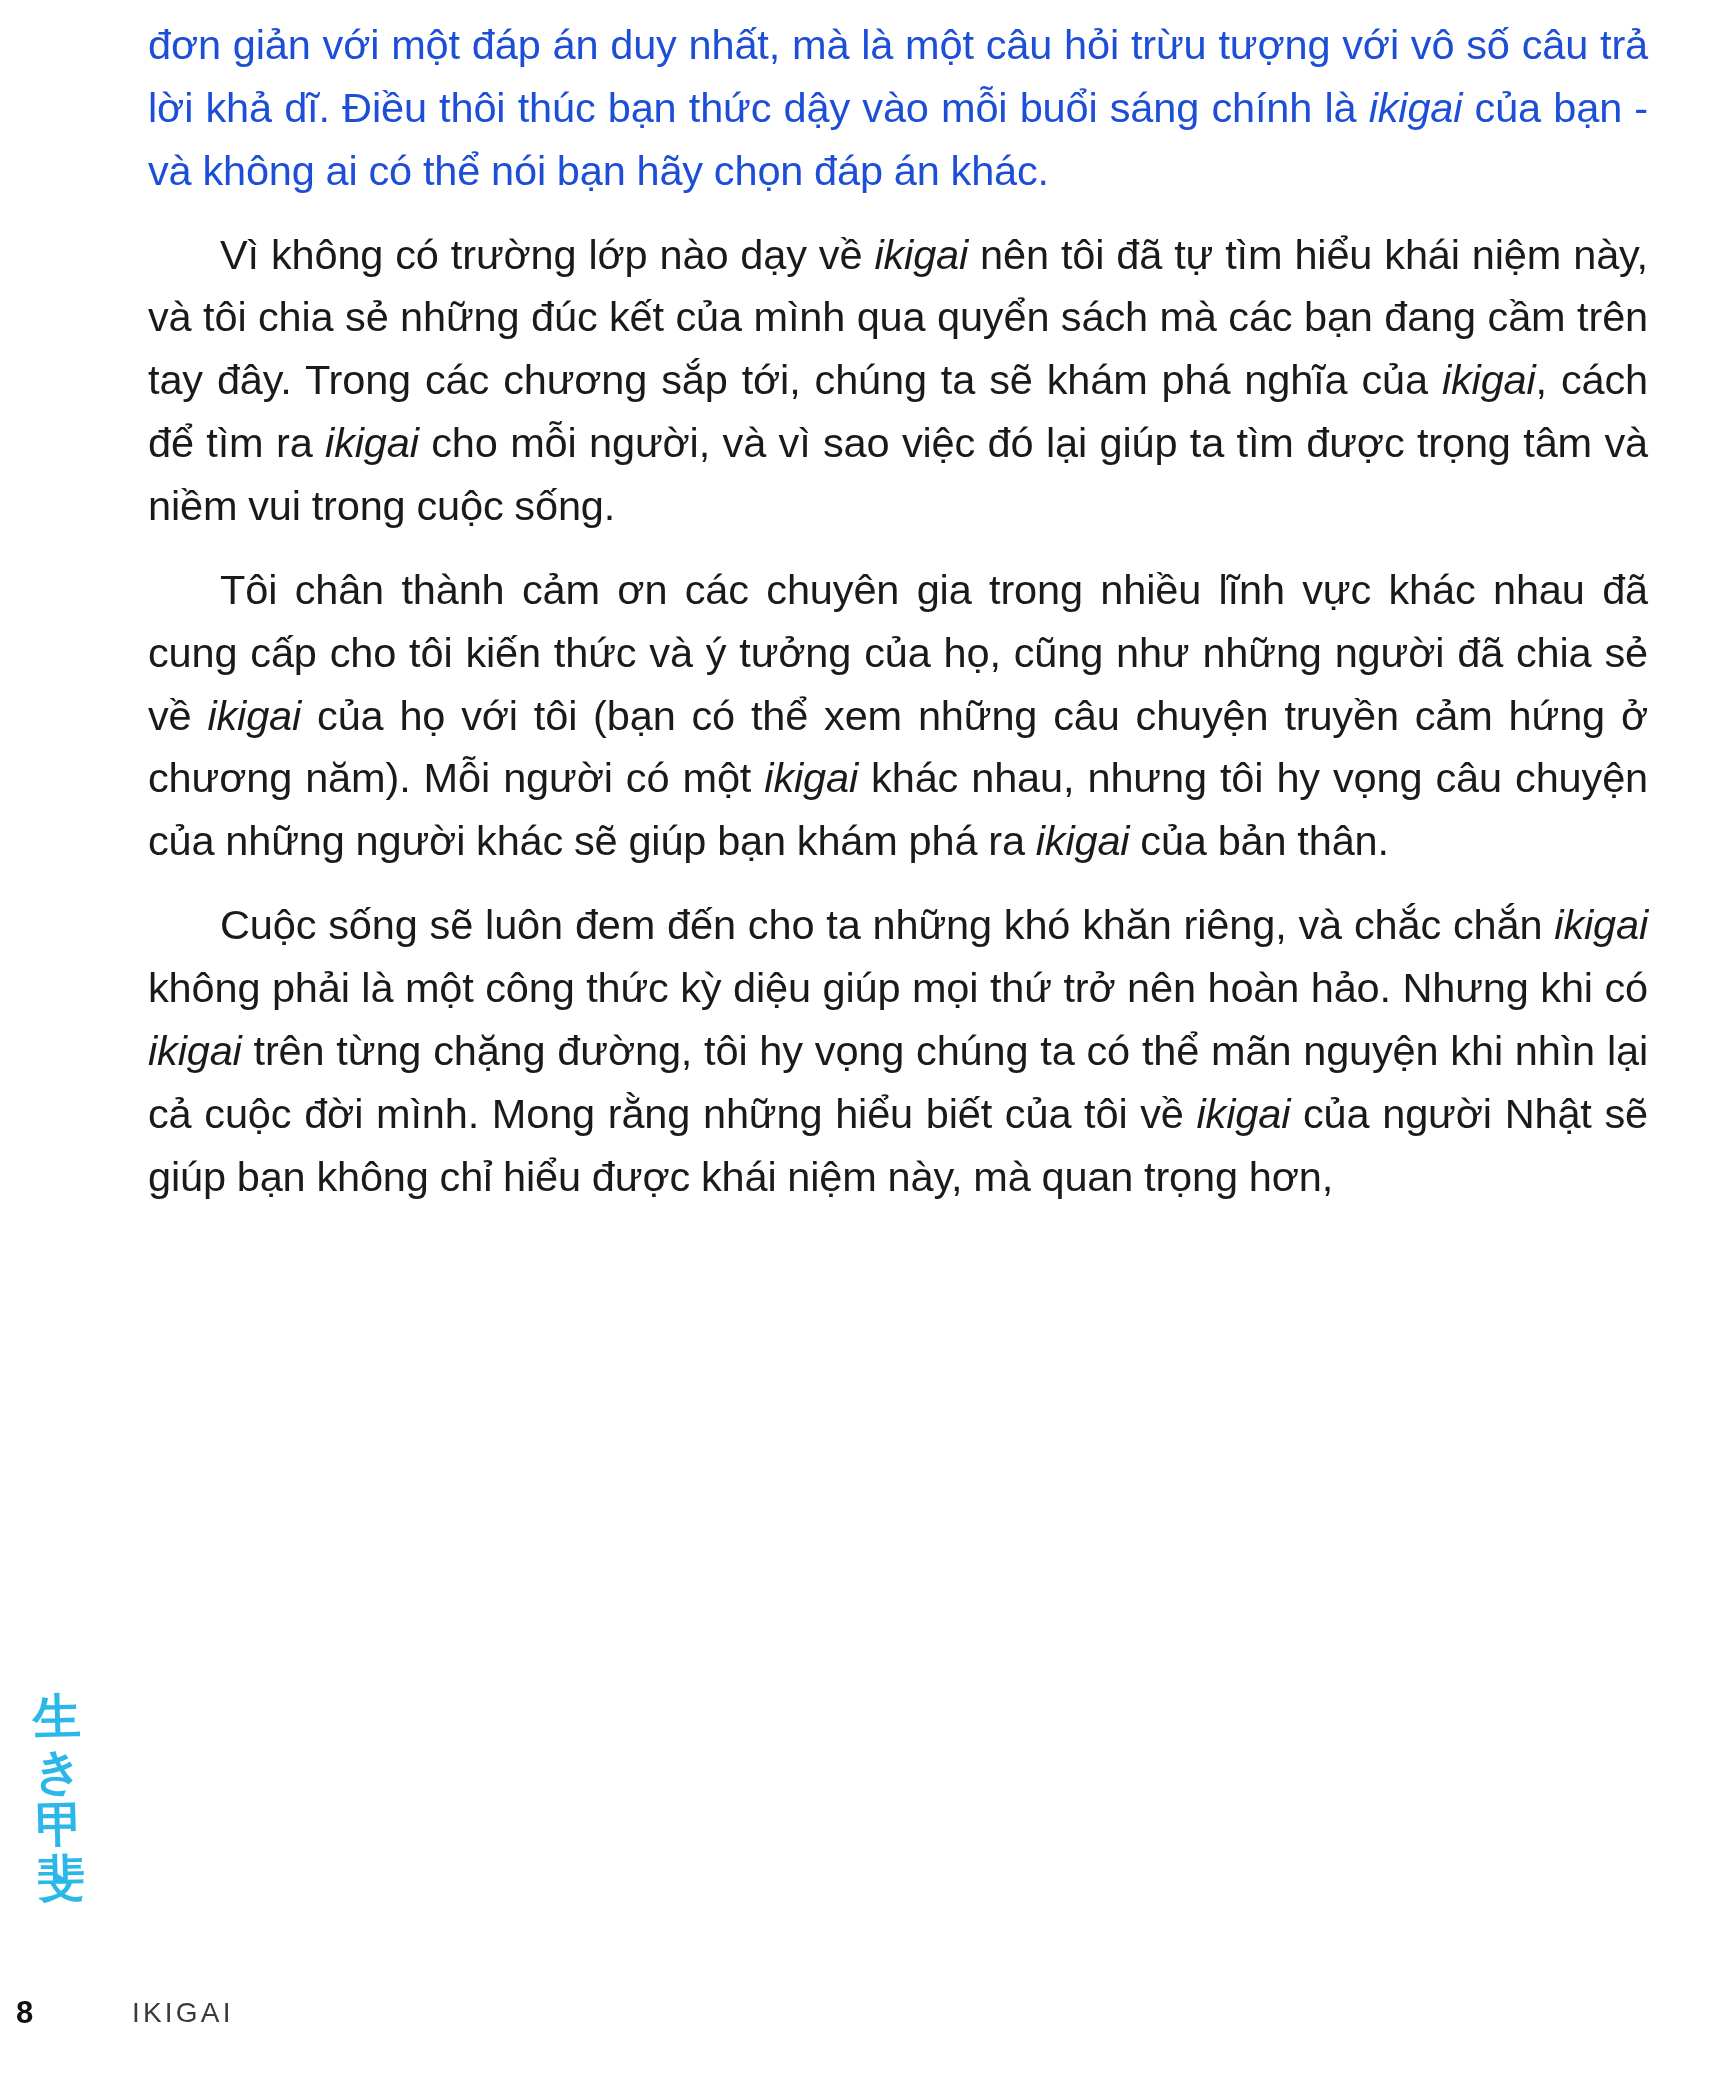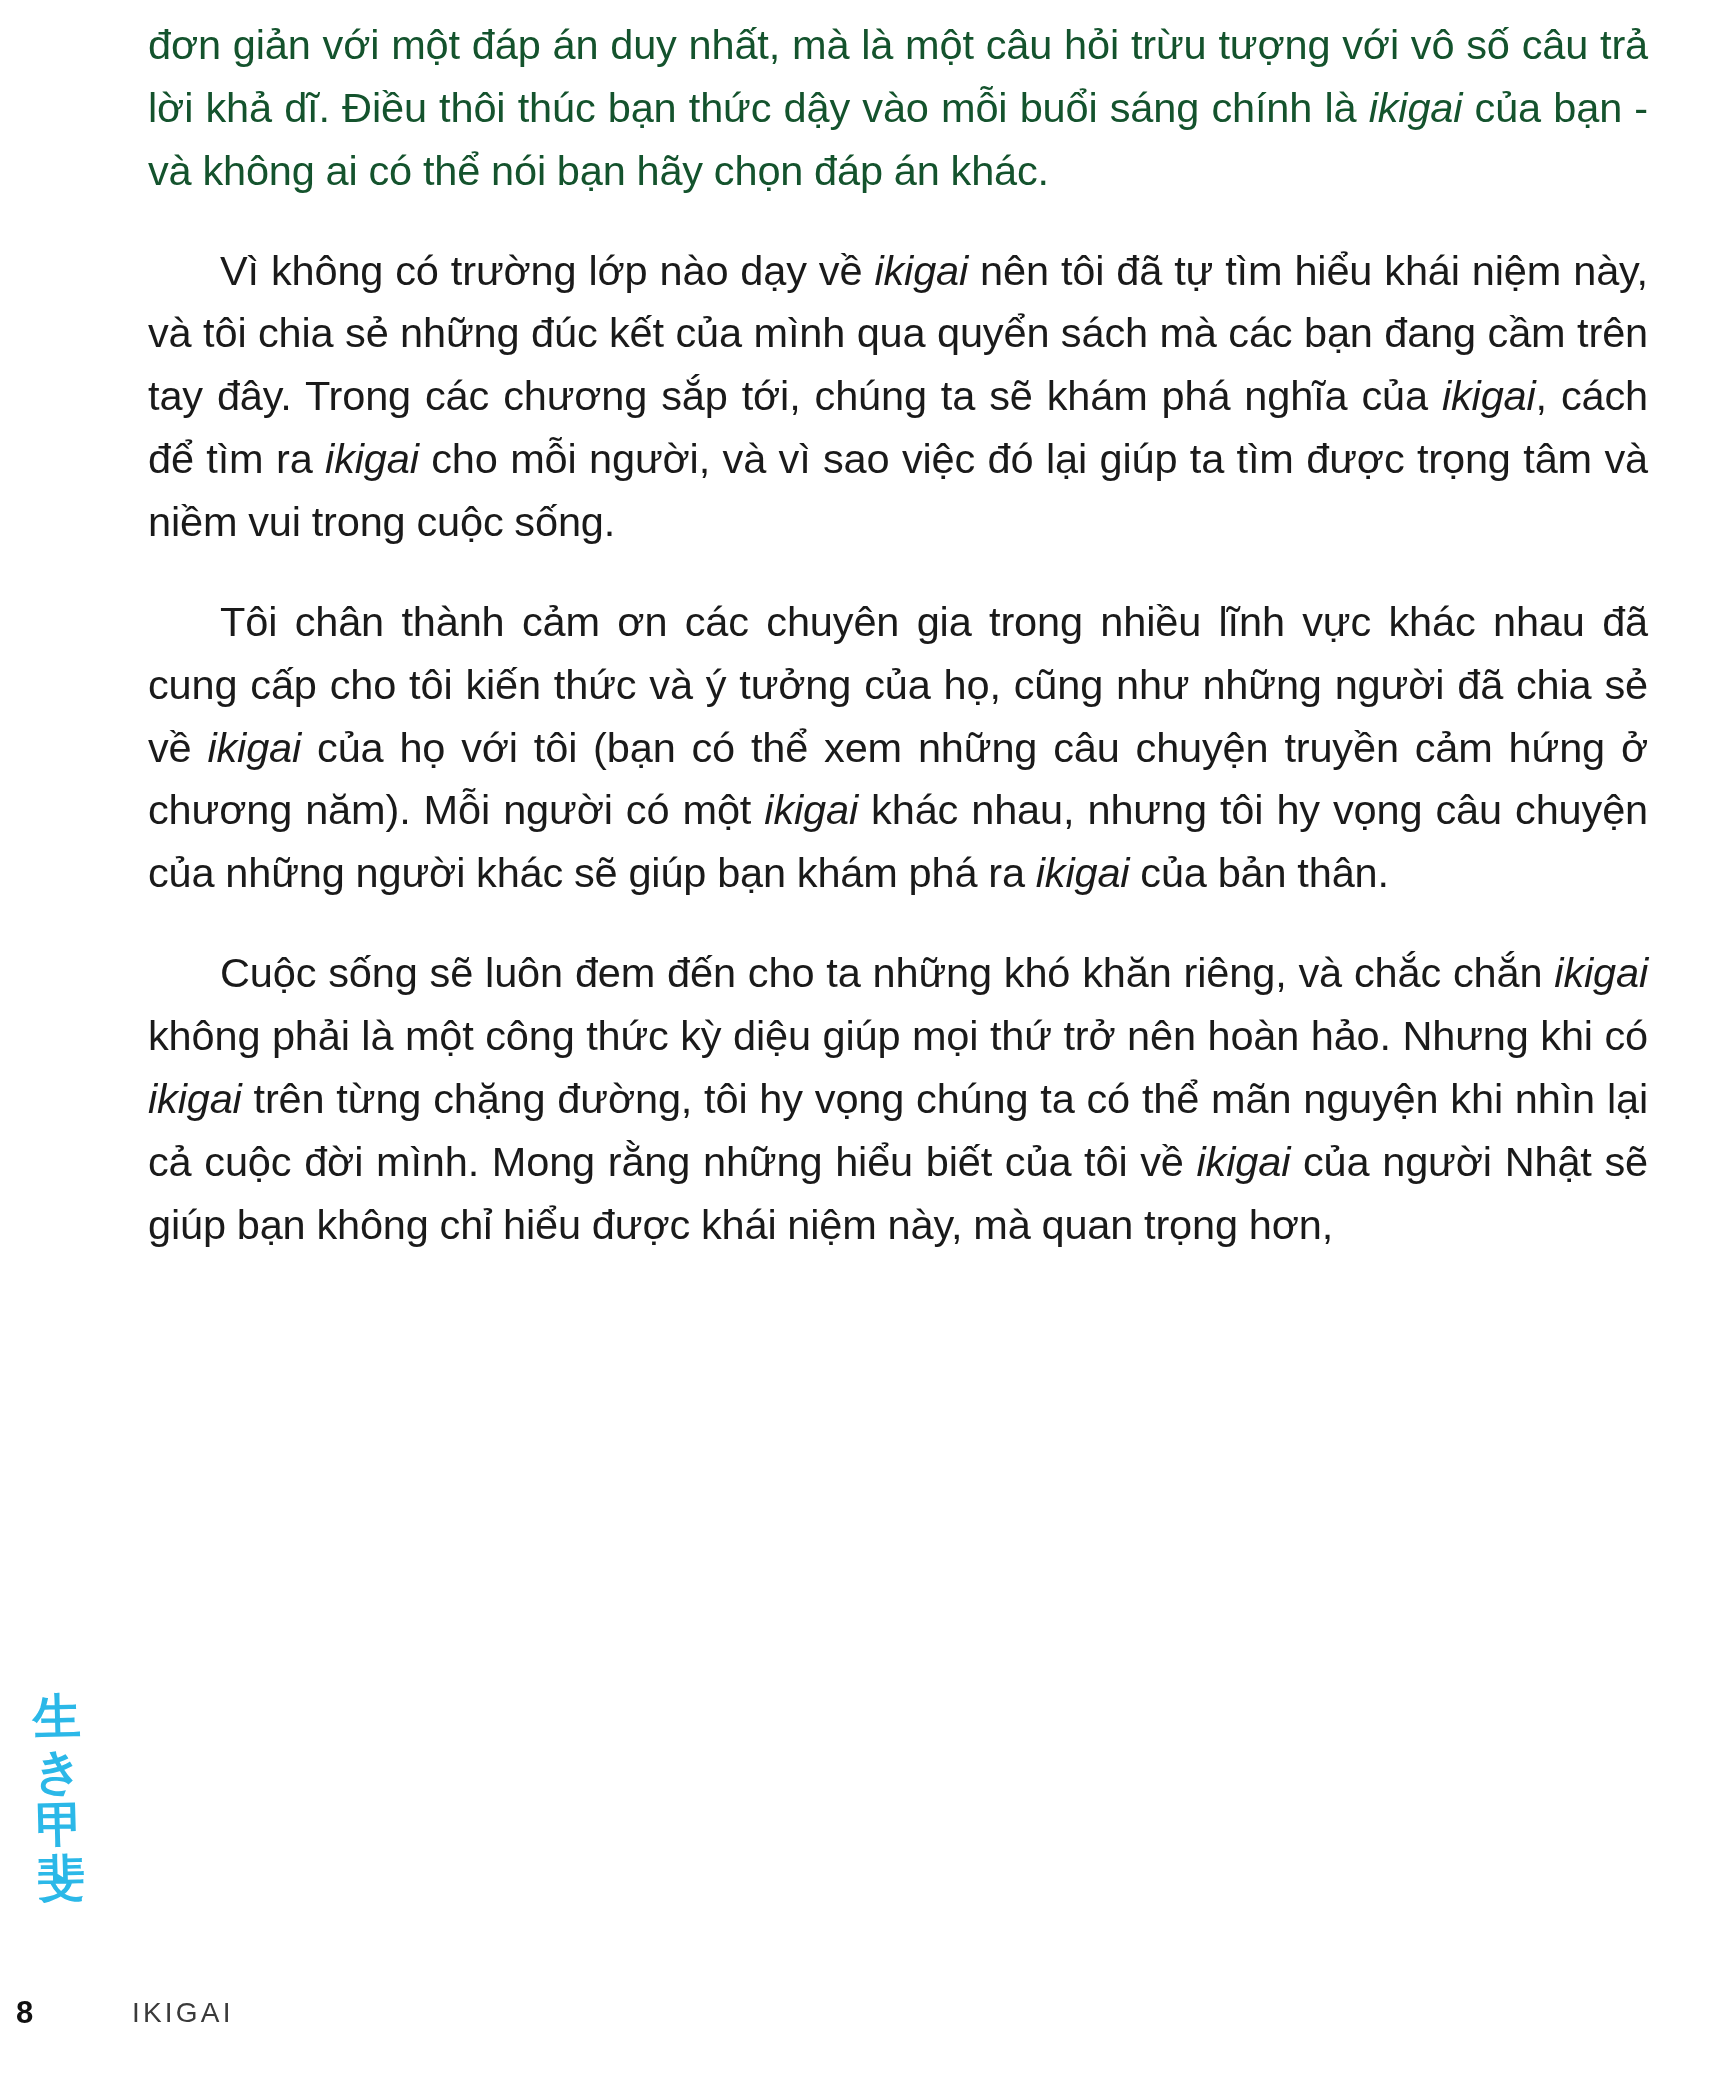--- a/index.html
+++ b/index.html
@@ -35,21 +35,21 @@
     letter-spacing: -0.15px;
     text-align: justify;
     text-justify: inter-word;
     margin: 0;
     color: #1a1a1a;
     font-weight: 400;
     word-spacing: -0.5px;
   }
 
   .para + .para {
-    margin-top: 37px;
+    margin-top: 21px;
   }
 
   .para.first {
     padding-top: 14px;
   }
 
   .indent {
     text-indent: 72px;
   }
 
@@ -104,21 +104,21 @@
     color: #3a3a3a;
     letter-spacing: 3.2px;
   }
 </style>
 </head>
 <body>
 
 <div class="page">
 
   <div class="content">
-    <p class="para first" id="para-1" style="color: #14532d;"><span>đơn giản với một đáp án duy nhất, mà là một câu hỏi trừu tượng với vô số câu trả lời khả dĩ. Điều thôi thúc bạn thức dậy vào mỗi buổi sáng chính là </span><i>ikigai</i><span> của bạn - và không ai có thể nói bạn hãy chọn đáp án khác.</span></p>
+    <p class="para first" id="para-1" style="color: #1d4ed8;"><span>đơn giản với một đáp án duy nhất, mà là một câu hỏi trừu tượng với vô số câu trả lời khả dĩ. Điều thôi thúc bạn thức dậy vào mỗi buổi sáng chính là </span><i>ikigai</i><span> của bạn - và không ai có thể nói bạn hãy chọn đáp án khác.</span></p>
     <p class="para indent" id="para-2" style="color: rgb(26, 26, 26);"><span>Vì không có trường lớp nào dạy về </span><i>ikigai</i><span> nên tôi đã tự tìm hiểu khái niệm này, và tôi chia sẻ những đúc kết của mình qua quyển sách mà các bạn đang cầm trên tay đây. Trong các chương sắp tới, chúng ta sẽ khám phá nghĩa của </span><i>ikigai</i><span>, cách để tìm ra </span><i>ikigai</i><span> cho mỗi người, và vì sao việc đó lại giúp ta tìm được trọng tâm và niềm vui trong cuộc sống.</span></p>
     <p class="para indent" id="para-3" style="color: rgb(26, 26, 26);"><span>Tôi chân thành cảm ơn các chuyên gia trong nhiều lĩnh vực khác nhau đã cung cấp cho tôi kiến thức và ý tưởng của họ, cũng như những người đã chia sẻ về </span><i>ikigai</i><span> của họ với tôi (bạn có thể xem những câu chuyện truyền cảm hứng ở chương năm). Mỗi người có một </span><i>ikigai</i><span> khác nhau, nhưng tôi hy vọng câu chuyện của những người khác sẽ giúp bạn khám phá ra </span><i>ikigai</i><span> của bản thân.</span></p>
     <p class="para indent" id="para-4" style="color: rgb(26, 26, 26);"><span>Cuộc sống sẽ luôn đem đến cho ta những khó khăn riêng, và chắc chắn </span><i>ikigai</i><span> không phải là một công thức kỳ diệu giúp mọi thứ trở nên hoàn hảo. Nhưng khi có </span><i>ikigai</i><span> trên từng chặng đường, tôi hy vọng chúng ta có thể mãn nguyện khi nhìn lại cả cuộc đời mình. Mong rằng những hiểu biết của tôi về </span><i>ikigai</i><span> của người Nhật sẽ giúp bạn không chỉ hiểu được khái niệm này, mà quan trọng hơn,</span></p>
   </div>
 
   <div class="kanji-mark" style="color: rgb(43, 184, 232);">
     <span>生</span>
     <span>き</span>
     <span>甲</span>
     <span>斐</span>

